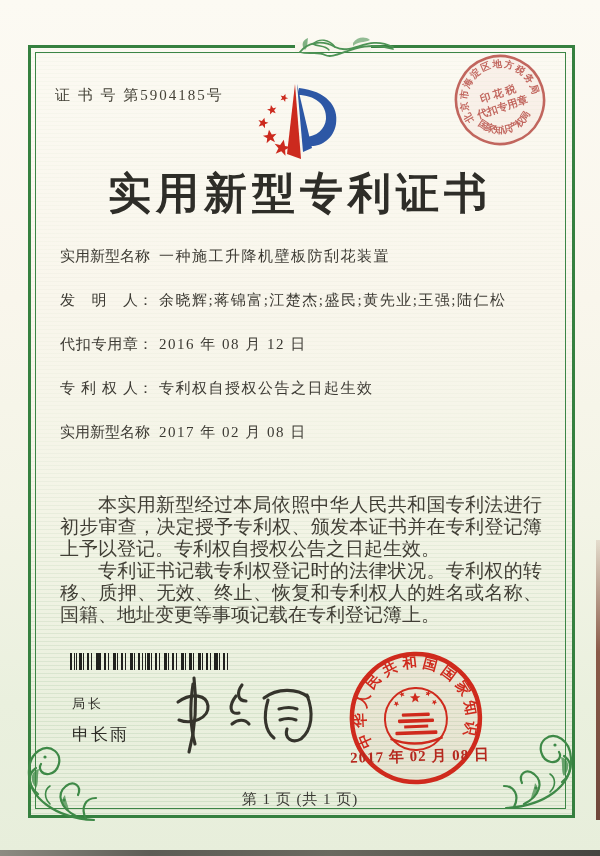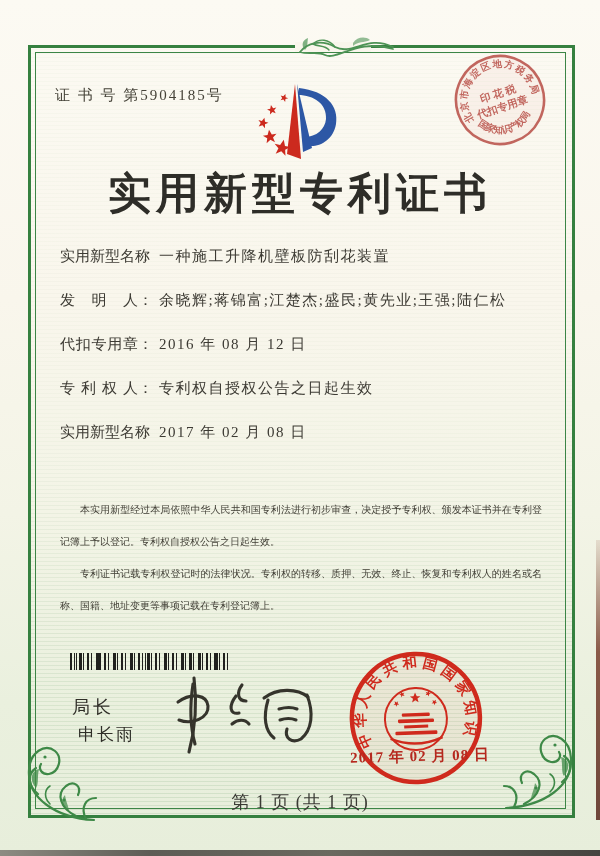--- a/index.html
+++ b/index.html
@@ -21,34 +21,34 @@
   .cert-number{position:absolute; left:55px; top:86px; font-size:15px; letter-spacing:2px; color:#454238;}
   .logo{position:absolute; left:242px; top:82px;}
   .title{position:absolute; left:0; top:165px; width:100%; text-align:center;
          font-size:43px; font-weight:bold; letter-spacing:5px; color:#2e2d28;}
   .fields{position:absolute; left:60px; top:247px; width:486px;}
   .frow{height:44px; font-size:15px; white-space:nowrap;}
   .flabel{display:inline-block; width:78px; text-align:justify; text-align-last:justify; vertical-align:bottom;}
   .fcolon{margin:0 6px 0 0;}
   .fvalue{letter-spacing:1.5px;text-align:right;}
   .paras{position:absolute; left:60px; top:494px; width:482px;}
-  .paras p{margin:0; text-indent:2em; font-size:10px; line-height:32px; text-align:justify; color:#403e35;}
+  .paras p{margin:0; text-indent:2em; font-size:19px; line-height:22px; text-align:justify; color:#403e35;}
   .barcode{position:absolute; left:70px; top:653px; width:158px; height:17px;
     background:
       repeating-linear-gradient(90deg,#20201e 0 2px,transparent 2px 4px,#20201e 4px 5px,transparent 5px 9px,#20201e 9px 12px,transparent 12px 13px,#20201e 13px 14px,transparent 14px 17px),
       repeating-linear-gradient(90deg,transparent 0 6px,#20201e 6px 7px,transparent 7px 23px);
   }
-  .signer-role{position:absolute; left:72px; top:695px; font-size:18px; letter-spacing:3px; color:#2f2e28; font-family:Liberation Serif, serif;}
-  .signer-name{position:absolute; left:78px; top:723px; font-size:17px; letter-spacing:2px; color:#2f2e28; font-family:"Liberation Sans","DejaVu Sans",sans-serif;}
+  .signer-role{position:absolute; left:72px; top:695px; font-size:13px; letter-spacing:3px; color:#2f2e28; font-family:Liberation Serif, serif;}
+  .signer-name{position:absolute; left:72px; top:723px; font-size:17px; letter-spacing:2px; color:#2f2e28; font-family:"Liberation Sans","DejaVu Sans",sans-serif;}
   .signature{position:absolute; left:160px; top:672px;}
   .seal-main{position:absolute; left:340px; top:645px; transform:rotate(-2deg);}
   .seal-date{position:absolute; left:336px; top:747px; width:168px; text-align:center;
     font-size:15px; font-weight:bold; color:#b5281e; letter-spacing:1px; transform:rotate(-1.5deg);}
   .seal-tax{position:absolute; left:440px; top:40px; opacity:.92;}
-  .footer{position:absolute; left:0; top:790px; width:100%; text-align:center; font-size:18px; letter-spacing:1px; color:#3a3a34;}
+  .footer{position:absolute; left:0; top:790px; width:100%; text-align:center; font-size:15px; letter-spacing:1px; color:#3a3a34;}
   .ornament-top{position:absolute; left:295px; top:26px;}
   .flourish-bl{position:absolute; left:14px; top:728px;}
   .flourish-br{position:absolute; left:494px; top:716px; transform:scaleX(-1);}
   .edge-right{position:absolute; right:0; top:540px; width:4px; height:280px;
     background:linear-gradient(180deg, rgba(150,90,70,.15), #8a5a48 40%, #6e463a);}
   .edge-bottom{position:absolute; left:0; bottom:0; width:600px; height:6px;
     background:linear-gradient(90deg,#8d8b82,#5d5c55 25%,#6a695f 55%,#52514b 85%,#454440);}
   svg text{font-family:"Liberation Serif","DejaVu Serif",serif;}
 </style>
 </head>

